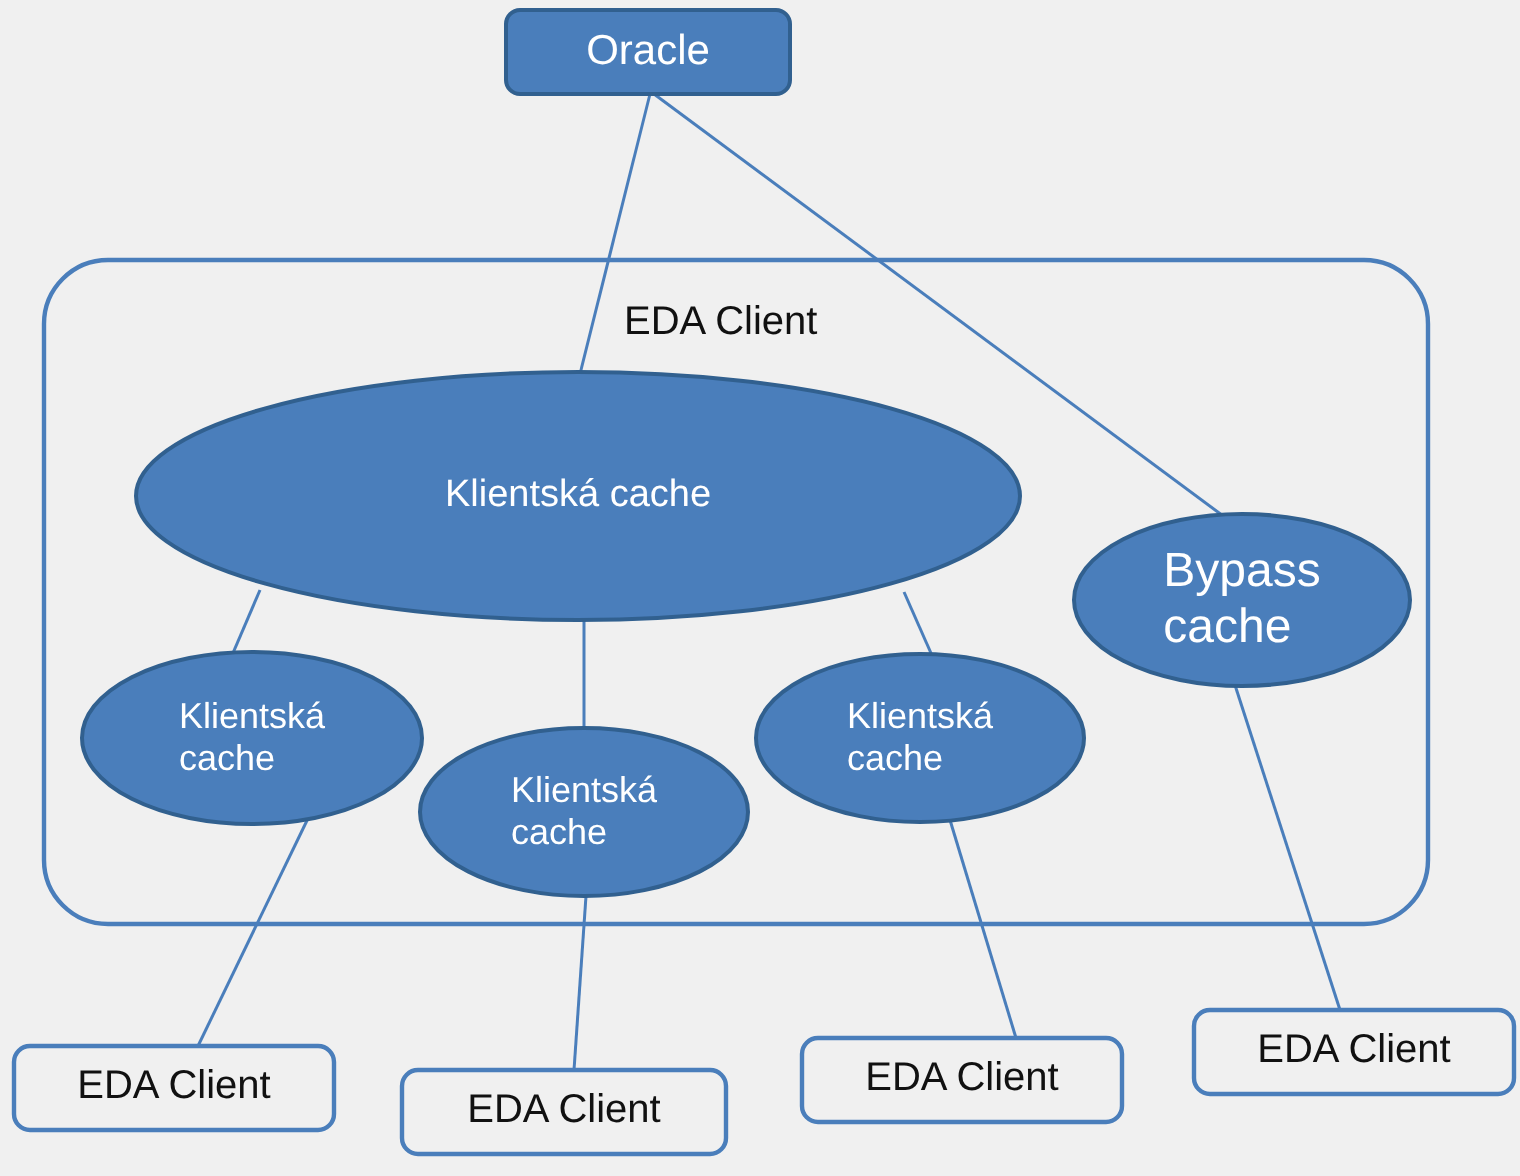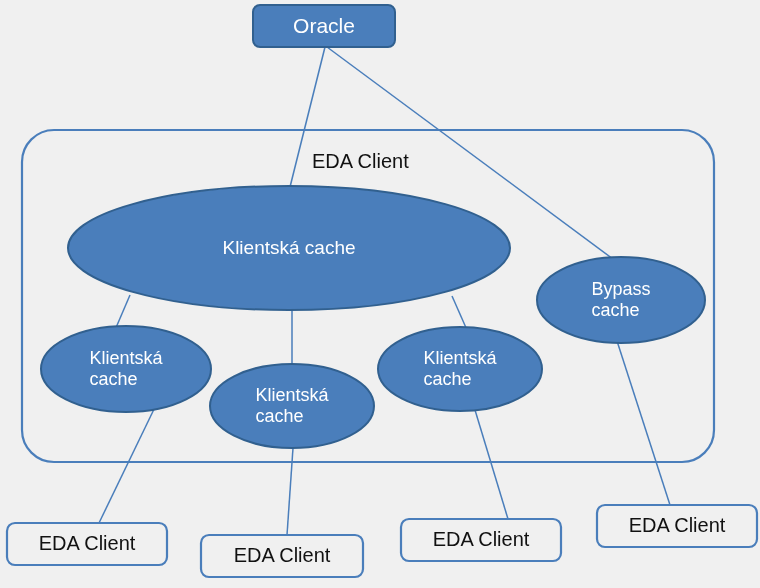--- a/index.html
+++ b/index.html
@@ -80,21 +80,21 @@
         <rect x="401" y="519" width="160" height="42" rx="8" ry="8" fill="#f0f0f0" stroke="#4a7ebb" stroke-width="2.2"></rect>
         <rect x="597" y="505" width="160" height="42" rx="8" ry="8" fill="#f0f0f0" stroke="#4a7ebb" stroke-width="2.2"></rect>
       </g>
   </svg>
 
   <div class="container-title" style="left: 312px; top: 150px;">EDA Client</div>
 
   <div id="label-layer">
       <div class="node-label label-on-fill" style="left: 253px; top: 5px; width: 142px; height: 42px; font-size: 21px;">Oracle</div>
       <div class="node-label label-on-fill" style="left: 68px; top: 186px; width: 442px; height: 124px; font-size: 19px;">Klientská cache</div>
-      <div class="node-label label-on-fill" style="left: 537px; top: 257px; width: 168px; height: 86px; font-size: 18px;">Bypass
+      <div class="node-label label-on-fill" style="left: 537px; top: 257px; width: 168px; height: 86px; font-size: 24px;">Bypass
 cache</div>
       <div class="node-label label-on-fill" style="left: 41px; top: 326px; width: 170px; height: 86px; font-size: 18px;">Klientská
 cache</div>
       <div class="node-label label-on-fill" style="left: 210px; top: 364px; width: 164px; height: 84px; font-size: 18px;">Klientská
 cache</div>
       <div class="node-label label-on-fill" style="left: 378px; top: 327px; width: 164px; height: 84px; font-size: 18px;">Klientská
 cache</div>
       <div class="node-label label-on-white" style="left: 7px; top: 523px; width: 160px; height: 42px; font-size: 20px;">EDA Client</div>
       <div class="node-label label-on-white" style="left: 201px; top: 535px; width: 162px; height: 42px; font-size: 20px;">EDA Client</div>
       <div class="node-label label-on-white" style="left: 401px; top: 519px; width: 160px; height: 42px; font-size: 20px;">EDA Client</div>

